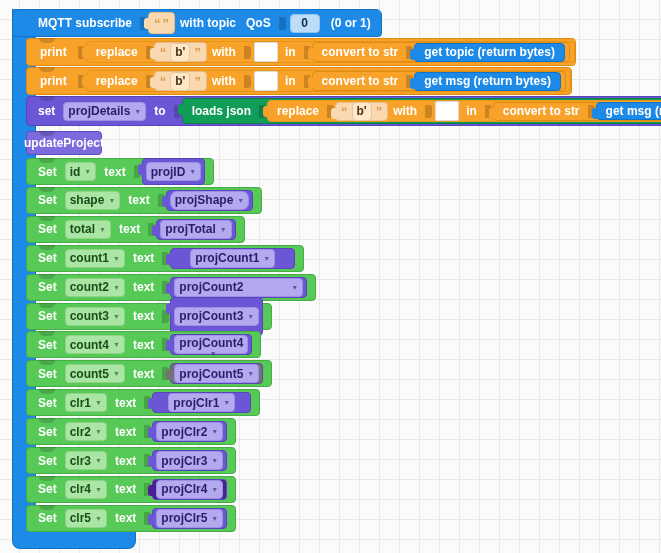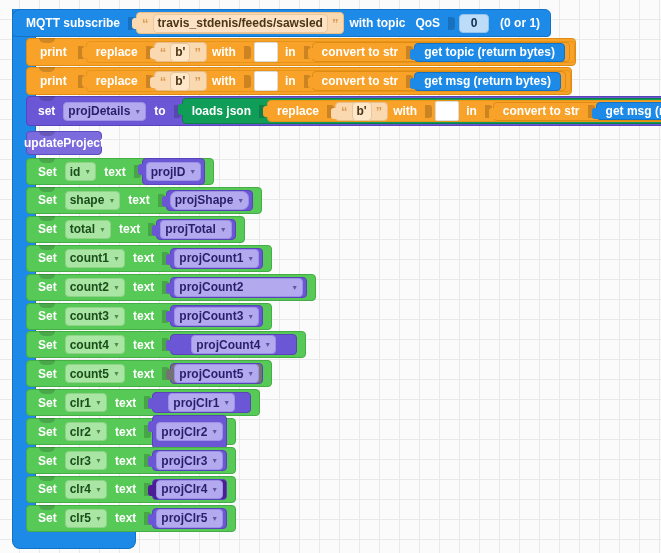--- a/index.html
+++ b/index.html
@@ -122,26 +122,25 @@
   .quote { font-size: 13px; color: #d89a52; padding: 0 1px; }
 </style>
 </head>
 <body>
 
 <div id="workspace">
 
   <div id="mqtt-body" style="height: 522.8px;"></div>
   <div id="mqtt-foot" style="top: 531.8px;"></div>
 
-  <div class="blk c-blue" id="mqtt-header" style="left:12px; top:9px; height:28px; border-radius:8px 6px 4px 4px; padding-left:8px;">
+  <div class="blk c-blue" id="mqtt-header" style="left:12px; top:9px; height:28px; border-radius:8px 6px 4px 4px; padding-left:20px;">
     <span class="lbl">MQTT subscribe</span>
     <span class="socket"></span>
     <span class="inline c-peach plug" style="background:#fbd9b0;border:1px solid #e9bd87;">
       <span class="quote">“</span>
-      <span class="field f-text-peach">travis_stdenis/feeds/sawsled</span>
       <span class="quote">”</span>
     </span>
     <span class="lbl">with topic</span>
     <span class="lbl">QoS</span>
     <span class="socket"></span>
     <span class="field f-num-blue" style="min-width:20px;justify-content:center;">0</span>
     <span class="lbl" style="padding-left:8px;padding-right:10px;">(0 or 1)</span>
   </div>
 
   <div class="blk c-orange notch-top" style="left:26px; top:38px; height:28px; padding-left:5px;">
@@ -283,21 +282,21 @@
       </div>
       <div class="blk c-green notch-top" style="left: 26px; top: 244.7px; height: 27px; padding-left: 6px; padding-right: 8px;">
         <span class="lbl">Set</span>
         <span class="field f-drop-green">
           <span>count1</span>
           <span class="caret">▼</span>
         </span>
         <span class="lbl">text</span>
         <span class="socket"></span>
         <span class="inline c-purple plug" style="background:#6b57d6;border:1px solid #5843b8;height:21px;padding:0 3px;">
-          <span class="field f-drop-purp" style="margin:0;">
+          <span class="field f-drop-purp" style="margin:16px;">
             <span>projCount1</span>
             <span class="caret">▼</span>
           </span>
         </span>
       </div>
       <div class="blk c-green notch-top" style="left: 26px; top: 273.6px; height: 27px; padding-left: 6px; padding-right: 8px;">
         <span class="lbl">Set</span>
         <span class="field f-drop-green">
           <span>count2</span>
           <span class="caret">▼</span>
@@ -312,37 +311,37 @@
         </span>
       </div>
       <div class="blk c-green notch-top" style="left: 26px; top: 302.5px; height: 27px; padding-left: 6px; padding-right: 8px;">
         <span class="lbl">Set</span>
         <span class="field f-drop-green">
           <span>count3</span>
           <span class="caret">▼</span>
         </span>
         <span class="lbl">text</span>
         <span class="socket"></span>
-        <span class="inline c-purple plug" style="background:#6b57d6;border:1px solid #5843b8;height:22px;padding:0 3px;">
+        <span class="inline c-purple plug" style="background:#6b57d6;border:1px solid #5843b8;height:39px;padding:0 3px;">
           <span class="field f-drop-purp" style="margin:0;">
             <span>projCount3</span>
             <span class="caret">▼</span>
           </span>
         </span>
       </div>
       <div class="blk c-green notch-top" style="left: 26px; top: 331.4px; height: 27px; padding-left: 6px; padding-right: 8px;">
         <span class="lbl">Set</span>
         <span class="field f-drop-green">
           <span>count4</span>
           <span class="caret">▼</span>
         </span>
         <span class="lbl">text</span>
         <span class="socket"></span>
         <span class="inline c-purple plug" style="background:#6b57d6;border:1px solid #5843b8;height:21px;padding:0 3px;">
-          <span class="field f-drop-purp" style="margin:17px;">
+          <span class="field f-drop-purp" style="margin:0;flex-direction:column;">
             <span>projCount4</span>
             <span class="caret">▼</span>
           </span>
         </span>
       </div>
       <div class="blk c-green notch-top" style="left: 26px; top: 360.3px; height: 27px; padding-left: 6px; padding-right: 8px;">
         <span class="lbl">Set</span>
         <span class="field f-drop-green">
           <span>count5</span>
           <span class="caret">▼</span>
@@ -372,21 +371,21 @@
         </span>
       </div>
       <div class="blk c-green notch-top" style="left: 26px; top: 418.1px; height: 27px; padding-left: 6px; padding-right: 8px;">
         <span class="lbl">Set</span>
         <span class="field f-drop-green">
           <span>clr2</span>
           <span class="caret">▼</span>
         </span>
         <span class="lbl">text</span>
         <span class="socket"></span>
-        <span class="inline c-purple plug" style="background:#6b57d6;border:1px solid #5843b8;height:34px;padding:0 3px;">
+        <span class="inline c-purple plug" style="background:#6b57d6;border:1px solid #5843b8;height:21px;padding:0 3px;">
           <span class="field f-drop-purp" style="margin:0;">
             <span>projClr2</span>
             <span class="caret">▼</span>
           </span>
         </span>
       </div>
       <div class="blk c-green notch-top" style="left: 26px; top: 447px; height: 27px; padding-left: 6px; padding-right: 8px;">
         <span class="lbl">Set</span>
         <span class="field f-drop-green">
           <span>clr3</span>

